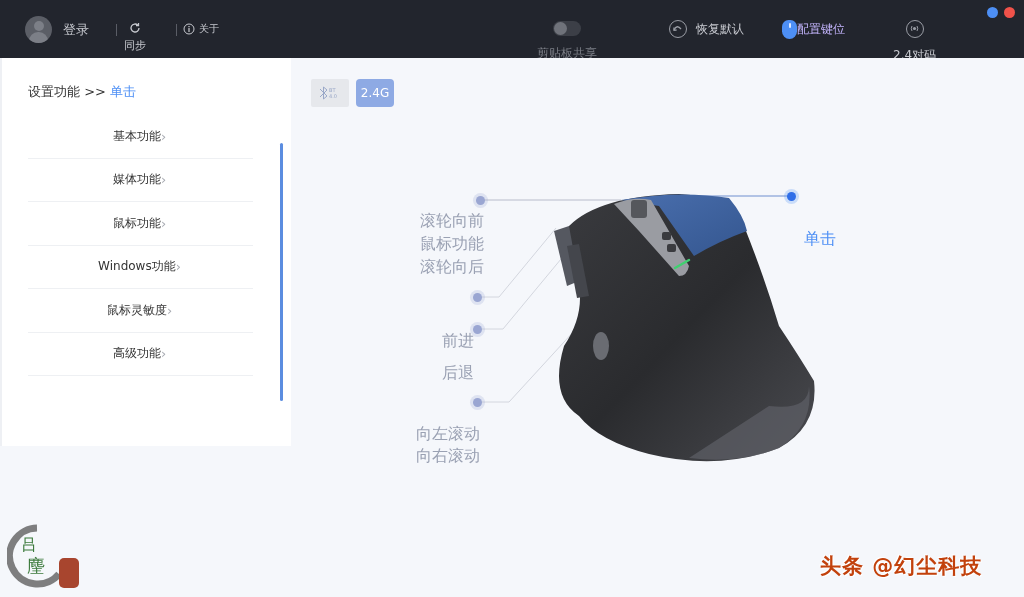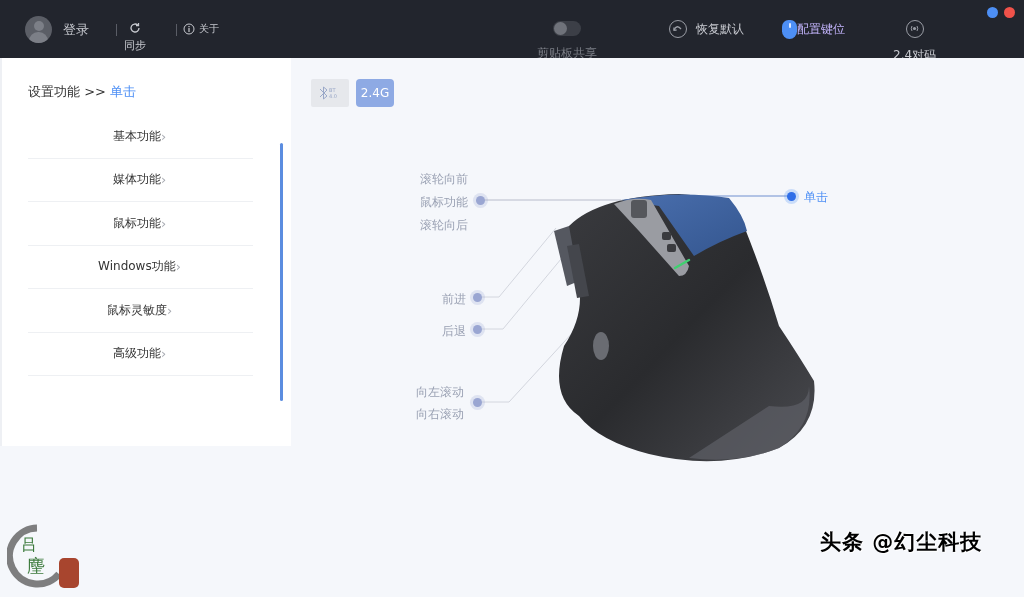--- a/index.html
+++ b/index.html
@@ -39,28 +39,28 @@
     .menu-item .chev { color: #a8abb2; font-size: 13px; margin-right: 2px; }
     .scrollbar { position: absolute; left: 278px; top: 85px; width: 3px; height: 258px; background: #5b8de0; border-radius: 2px; }
 
     .logo { position: absolute; left: 5px; top: 462px; width: 80px; height: 70px; }
 
     
     .main { position: absolute; left: 291px; top: 58px; width: 733px; height: 539px; background: #f5f7fb; }
     .mode-bt { position: absolute; left: 20px; top: 21px; width: 38px; height: 28px; background: #e6e8ec; border-radius: 2px; display: flex; align-items: center; justify-content: center; color: #9aa8c8; font-size: 9px; }
     .mode-24 { position: absolute; left: 65px; top: 21px; width: 38px; height: 28px; background: #8eaae4; border-radius: 4px; display: flex; align-items: center; justify-content: center; color: #ffffff; font-size: 12px; }
 
-    .label { position: absolute; font-size: 12px; color: #9aa1b3; white-space: nowrap; }
+    .label { position: absolute; font-size: 16px; color: #9aa1b3; white-space: nowrap; margin-top: 40px; }
     .label.active { color: #4d8ff5; }
     .dot { position: absolute; width: 9px; height: 9px; border-radius: 50%; background: #9aa6d2; box-shadow: 0 0 0 3px rgba(154,166,210,0.25); }
     .dot.active { background: #2f6ee8; box-shadow: 0 0 0 3px rgba(77,143,245,0.25); }
 
     .lines { position: absolute; left: 0; top: 0; width: 733px; height: 539px; pointer-events: none; }
 
-    .watermark { position: absolute; left: 820px; top: 528px; font-size: 21px; color: #000000; font-weight: bold; letter-spacing: 1px; text-shadow: 1px 1px 0 #fff, -1px -1px 0 #fff; }
+    .watermark { position: absolute; left: 820px; top: 552px; font-size: 21px; color: #c2410c; font-weight: bold; letter-spacing: 1px; text-shadow: 1px 1px 0 #fff, -1px -1px 0 #fff; }
   </style>
 </head>
 <body>
 
 <div class="topbar">
   <div class="avatar">
     <div class="head"></div>
     <div class="body"></div>
   </div>
   <span class="login">登录</span>

